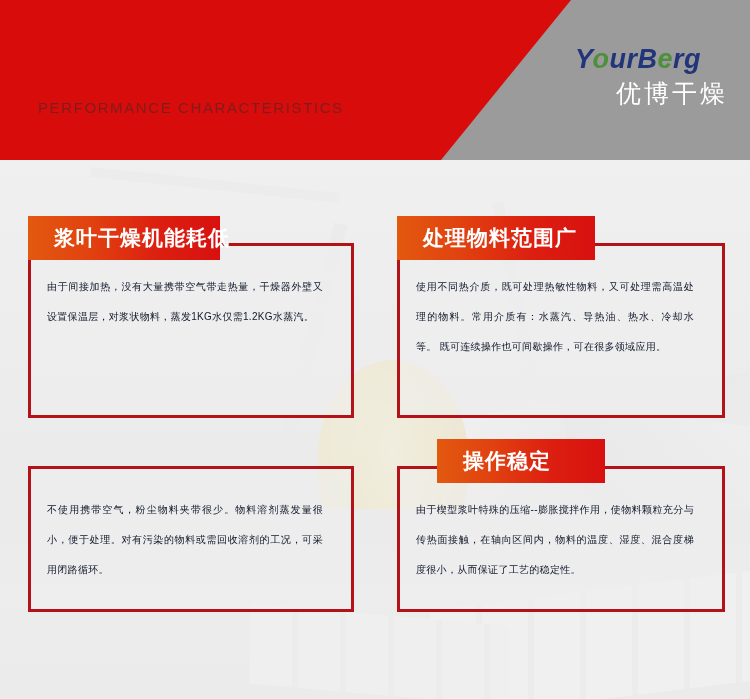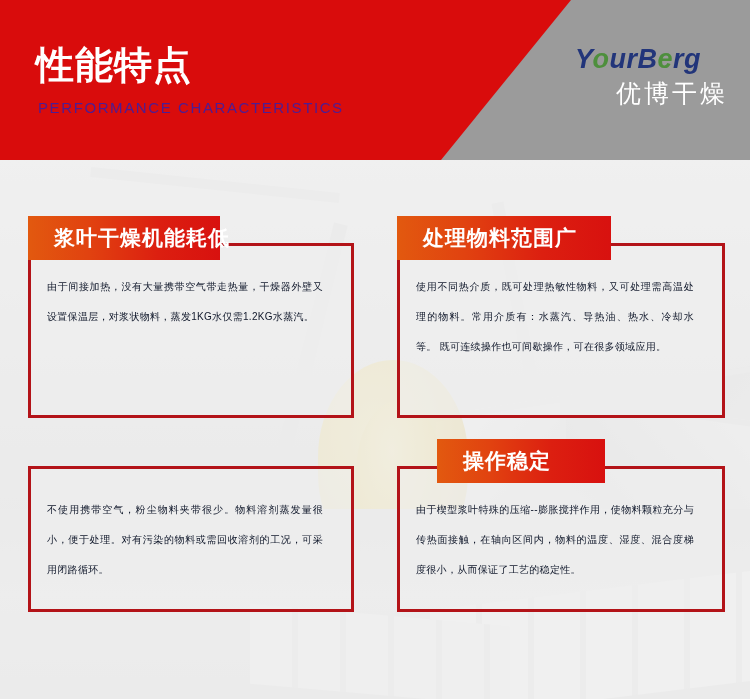--- a/index.html
+++ b/index.html
@@ -91,21 +91,21 @@
   .header-title{
     position:absolute;left:36px;top:42px;
     color:#ffffff;
     font-size:38px;font-weight:bold;
     letter-spacing:1px;
     line-height:46px;
     white-space:nowrap;
   }
   .header-sub{
     position:absolute;left:38px;top:99px;
-    color:#4c1d95;
+    color:#7f1d1d;
     font-size:15px;
     letter-spacing:1.6px;
     white-space:nowrap;
   }
   .logo-wrap{
     position:absolute;right:22px;top:44px;
     text-align:center;
     width:180px;
   }
   .logo-mark{
@@ -159,21 +159,21 @@
     letter-spacing:.3px;
     text-align:justify;
   }
 
   #card1{left:28px;top:243px;width:326px;height:175px;}
   #card2{left:397px;top:243px;width:328px;height:175px;}
   #card3{left:28px;top:466px;width:326px;height:146px;}
   #card4{left:397px;top:466px;width:328px;height:146px;}
 
   #card1 .banner,#card3 .banner{width:192px;}
-  #card2 .banner{width:214px;}
+  #card2 .banner{width:198px;}
   #card4 .banner{width:168px;margin-left:40px;}
 </style>
 </head>
 <body>
 
 <div id="page">
 
   <div class="bg-photo">
     <div class="wall"></div>
     <div class="beam3"></div>
@@ -184,21 +184,20 @@
     <div class="drum"></div>
     <div class="drum2"></div>
     <div class="floor"></div>
     <div class="shelf"></div>
     <div class="shelf2"></div>
     <div class="veil"></div>
   </div>
 
   <div class="header">
     <div class="red"></div>
-    <div class="header-title">性能特点</div>
     <div class="header-sub">PERFORMANCE CHARACTERISTICS</div>
     <div class="logo-wrap">
       <div class="logo-mark"><span>Y</span><span class="g1">o</span><span>urB</span><span class="g2">e</span><span>rg</span></div>
       <div class="logo-cn">优博干燥</div>
     </div>
   </div>
 
   <div class="card" id="card1">
     <div class="banner">浆叶干燥机能耗低</div>
     <div class="body">由于间接加热，没有大量携带空气带走热量，干燥器外壁又设置保温层，对浆状物料，蒸发1KG水仅需1.2KG水蒸汽。</div>

